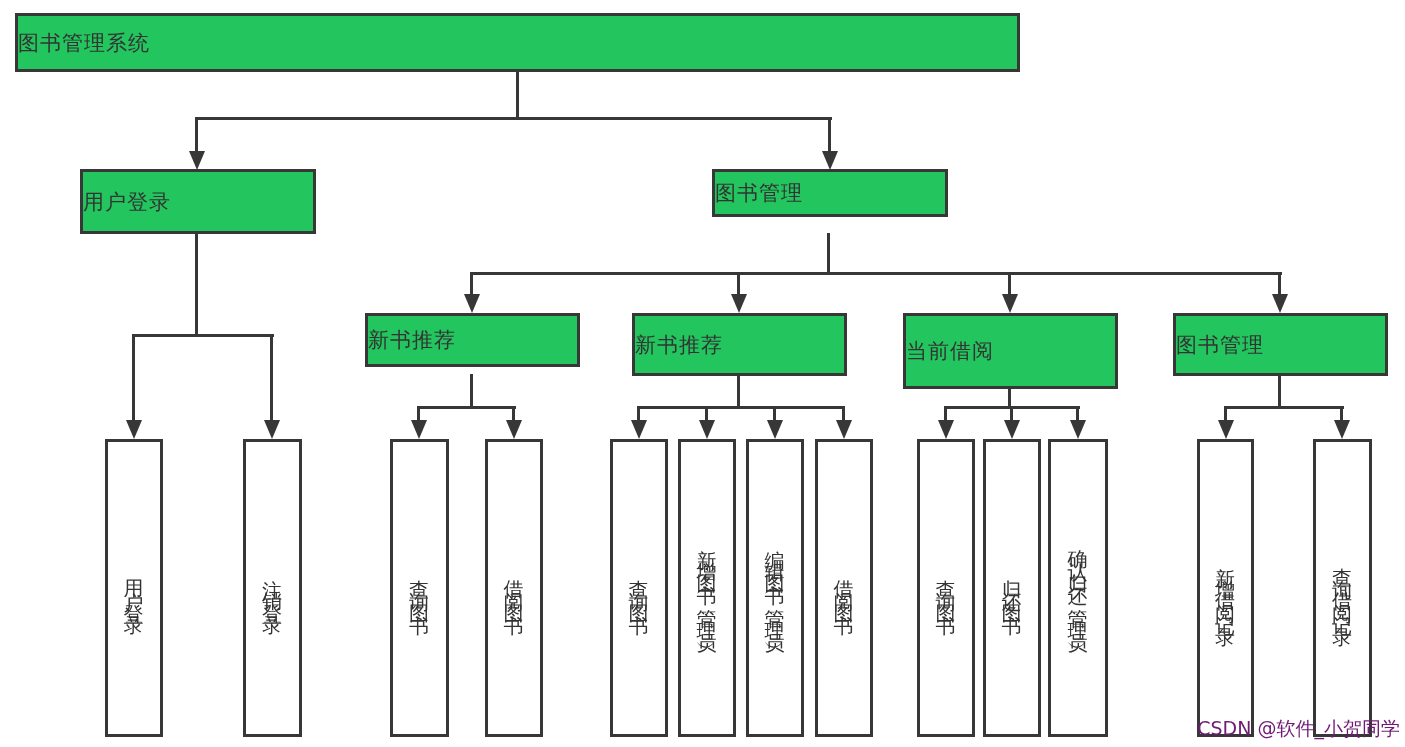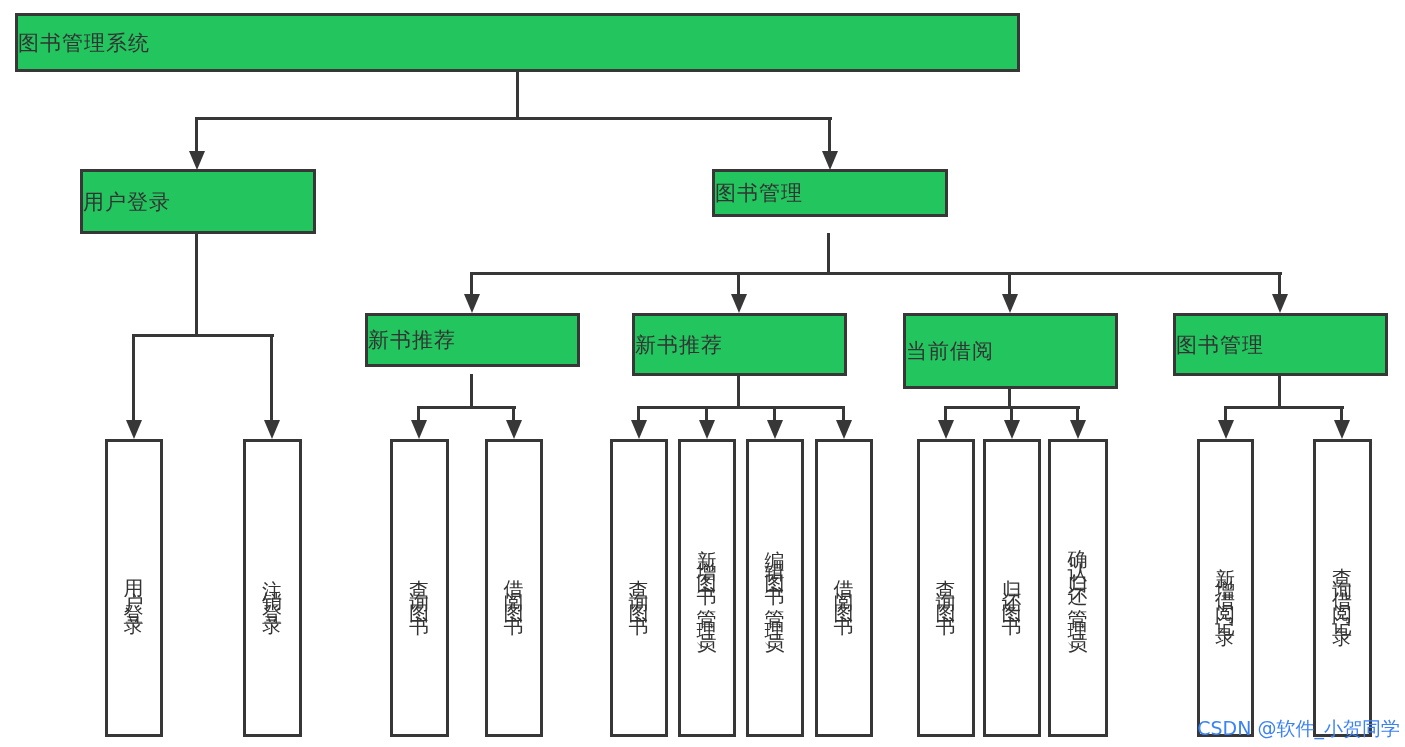--- a/index.html
+++ b/index.html
@@ -50,21 +50,21 @@
     border-left: 8px solid transparent;
     border-right: 8px solid transparent;
     border-top: 19px solid #373737;
     z-index: 1;
   }
   .watermark {
     position: absolute;
     right: 5px;
     bottom: 5px;
     font-size: 19px;
-    color: #3b82f6;
+    color: #701a75;
     z-index: 5;
     white-space: nowrap;
   }
 </style>
 </head>
 <body>
 
 <div class="canvas">
 
   <div class="box" style="left:15px; top:13px; width:1005px; height:59px;">

